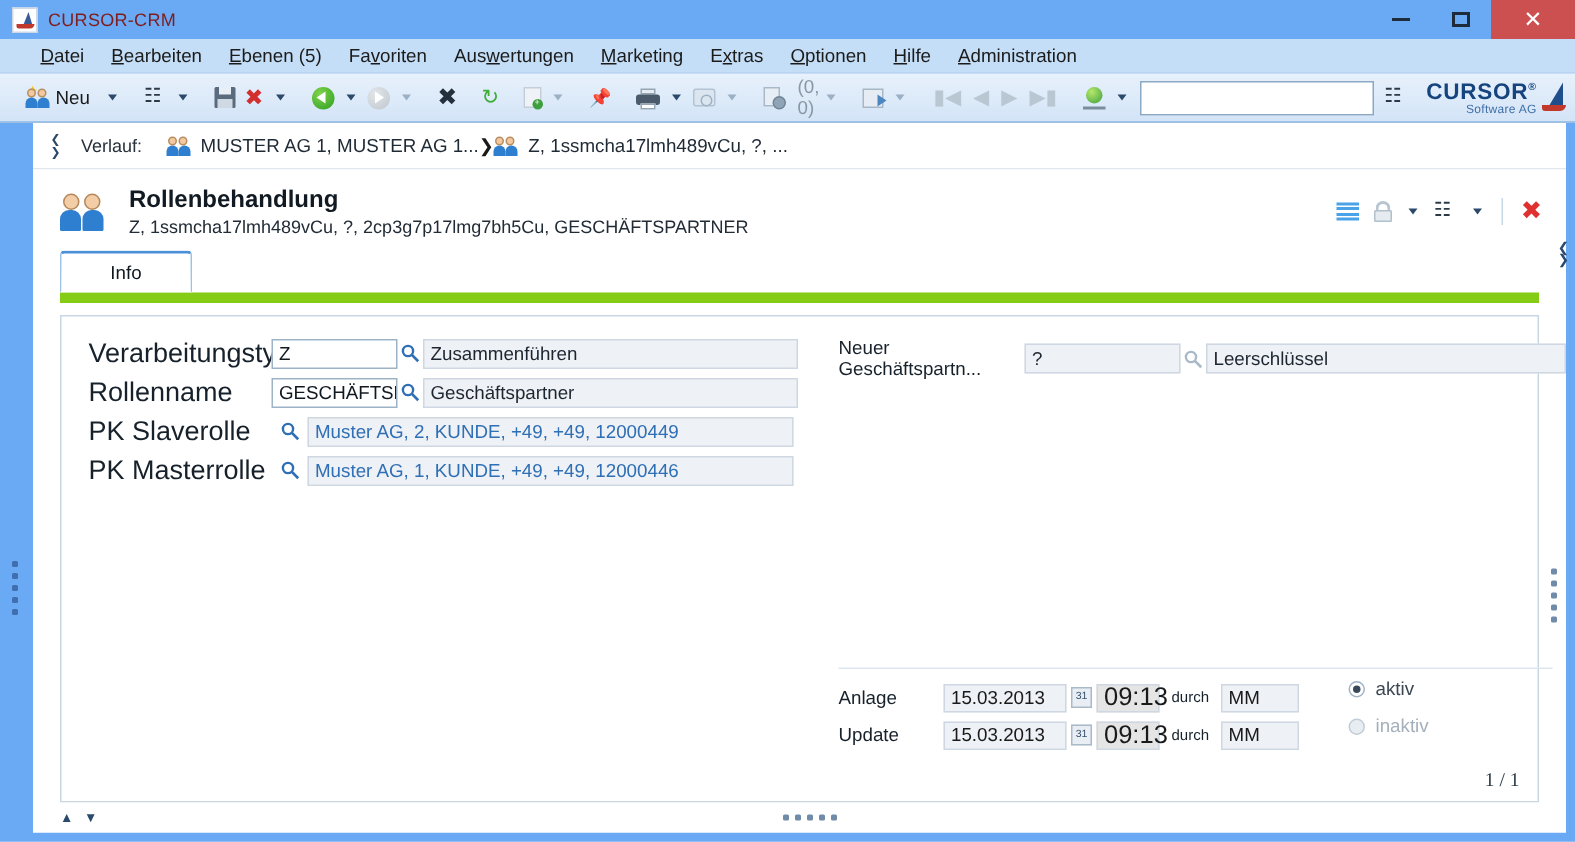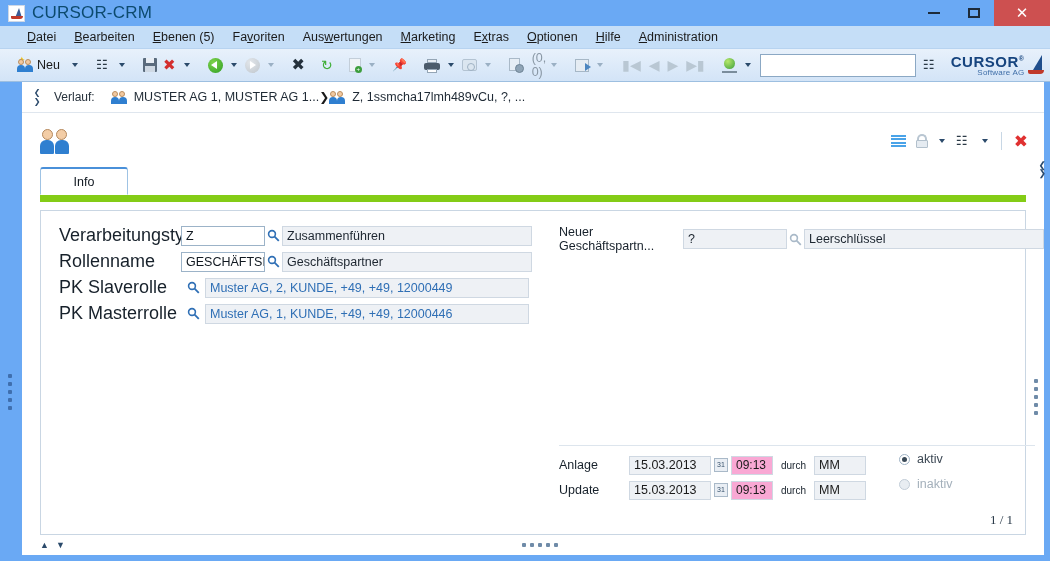--- a/index.html
+++ b/index.html
@@ -9,21 +9,21 @@
     font-size:12px;color:#1a1a1a;
     background:#6aa9f4;
   }
   .window{position:absolute;inset:0;background:#6aa9f4;display:flex;flex-direction:column;}
 
   
   .titlebar{height:26px;display:flex;align-items:center;background:#6aa9f4;flex:0 0 auto;}
   .title-ico{width:17px;height:17px;margin-left:8px;margin-right:7px;position:relative;background:#fff;border:1px solid #cfd8e6;box-sizing:border-box;}
   .title-ico:before{content:"";position:absolute;left:6px;top:2px;width:0;height:0;border-left:4px solid transparent;border-right:3px solid transparent;border-bottom:10px solid #3a5c96;}
   .title-ico:after{content:"";position:absolute;left:2px;bottom:2px;width:12px;height:3px;background:#c0392b;border-radius:0 0 4px 2px;}
-  .title-text{font-size:17px;color:#0c4a6e;letter-spacing:.2px;}
+  .title-text{font-size:12px;color:#7f1d1d;letter-spacing:.2px;}
   .winbtns{margin-left:auto;display:flex;height:26px;}
   .winbtn{width:40px;height:26px;display:flex;align-items:center;justify-content:center;}
   .wb-min{width:12px;height:2px;background:#1d2b3a;}
   .wb-max{width:12px;height:10px;border:2px solid #1d2b3a;box-sizing:border-box;}
   .winbtn.close{width:56px;background:#cd5050;}
   .wb-x{color:#fff;font-size:15px;line-height:1;font-family:"DejaVu Sans",sans-serif;}
 
   
   .menubar{height:22px;background:#c5def7;display:flex;align-items:center;padding-left:18px;gap:0;flex:0 0 auto;border-bottom:1px solid #b7d3f0;}
   .menu-item{padding:2px 9px;font-size:12.5px;color:#1b1b1b;cursor:default;}
@@ -147,21 +147,21 @@
 
   .rightform{position:absolute;left:518px;top:14px;display:flex;align-items:center;}
   .rf-label{font-size:12.5px;color:#17212b;width:124px;}
 
   
   .meta{position:absolute;left:518px;bottom:30px;width:476px;border-top:1px solid #dde5ed;padding-top:8px;}
   .meta-row{display:flex;align-items:center;height:22px;margin-bottom:3px;}
   .meta-lbl{width:70px;font-size:12.5px;color:#17212b;}
   .date-inp{width:82px;height:19px;background:#eef1f5;border:1px solid #cfd8e2;font-size:12.5px;padding:0 4px;display:flex;align-items:center;box-sizing:border-box;}
   .cal{width:14px;height:14px;background:#e9eef4;border:1px solid #a9b9c8;font-size:7px;line-height:12px;text-align:center;color:#36506b;margin:0 3px;box-sizing:border-box;}
-  .time-inp{width:42px;height:19px;background:#f9a8d4;border:1px solid #cfd8e2;font-size:12px;padding:4px 4px;display:flex;align-items:center;box-sizing:border-box;}
+  .time-inp{width:42px;height:19px;background:#e5e5e5;border:1px solid #cfd8e2;font-size:17px;padding:4px 4px;display:flex;align-items:center;box-sizing:border-box;}
   .durch{font-size:10px;margin:0 8px;color:#17212b;}
   .mm-inp{width:52px;height:19px;background:#eef1f5;border:1px solid #cfd8e2;font-size:12.5px;padding:0 4px;display:flex;align-items:center;box-sizing:border-box;}
   .radios{position:absolute;left:340px;top:2px;}
   .radio-row{display:flex;align-items:center;height:22px;margin-bottom:3px;gap:7px;}
   .rdo{width:11px;height:11px;border-radius:50%;border:1px solid #9fb3c6;background:#fff;position:relative;box-sizing:border-box;}
   .rdo.on:after{content:"";position:absolute;left:2px;top:2px;width:5px;height:5px;border-radius:50%;background:#3a4957;}
   .rdo.off{background:#e8edf2;border-color:#c2cdd8;}
   .rdo-lbl{font-size:12.5px;color:#3b4753;}
   .rdo-lbl.dim{color:#a4b0bb;}
 
@@ -360,20 +360,24 @@
         </div>
       </div>
 
       <div class="pghead">
         <span class="bigicon">
           <span class="hd a"></span>
             <span class="hd b"></span>
             <span class="bd a"></span>
             <span class="bd b"></span>
         </span>
+        <div>
+          <div class="pg-title">Rollenbehandlung</div>
+          <div class="pg-sub">Z, 1ssmcha17lmh489vCu, ?, 2cp3g7p17lmg7bh5Cu, GESCHÄFTSPARTNER</div>
+        </div>
         <div class="pghead-actions">
           <div class="ha">
               <span class="i-list">
                 <i></i>
                 <i></i>
                 <i></i>
                 <i></i>
               </span>
             </div>
           <div class="ha">

